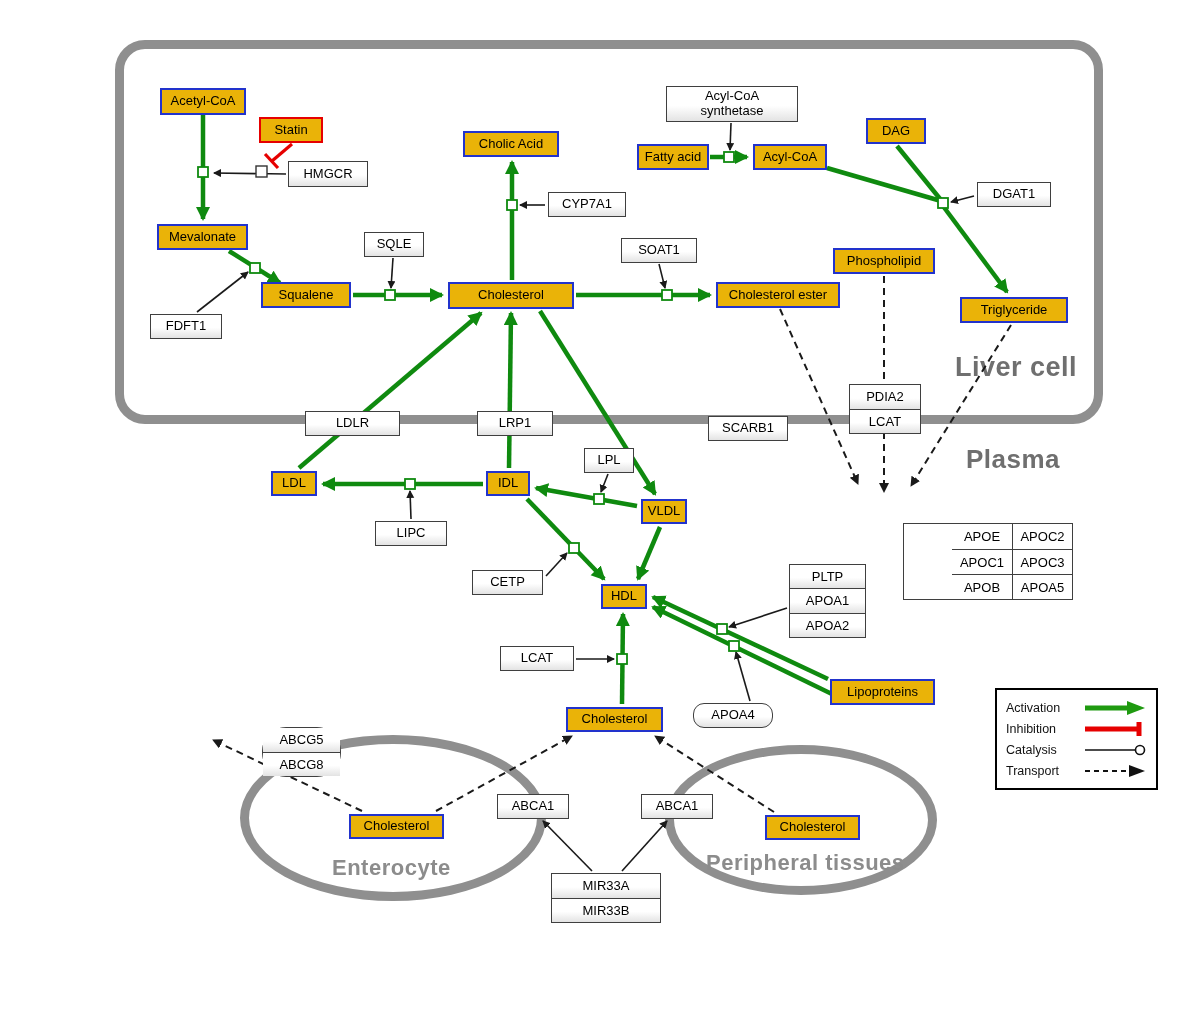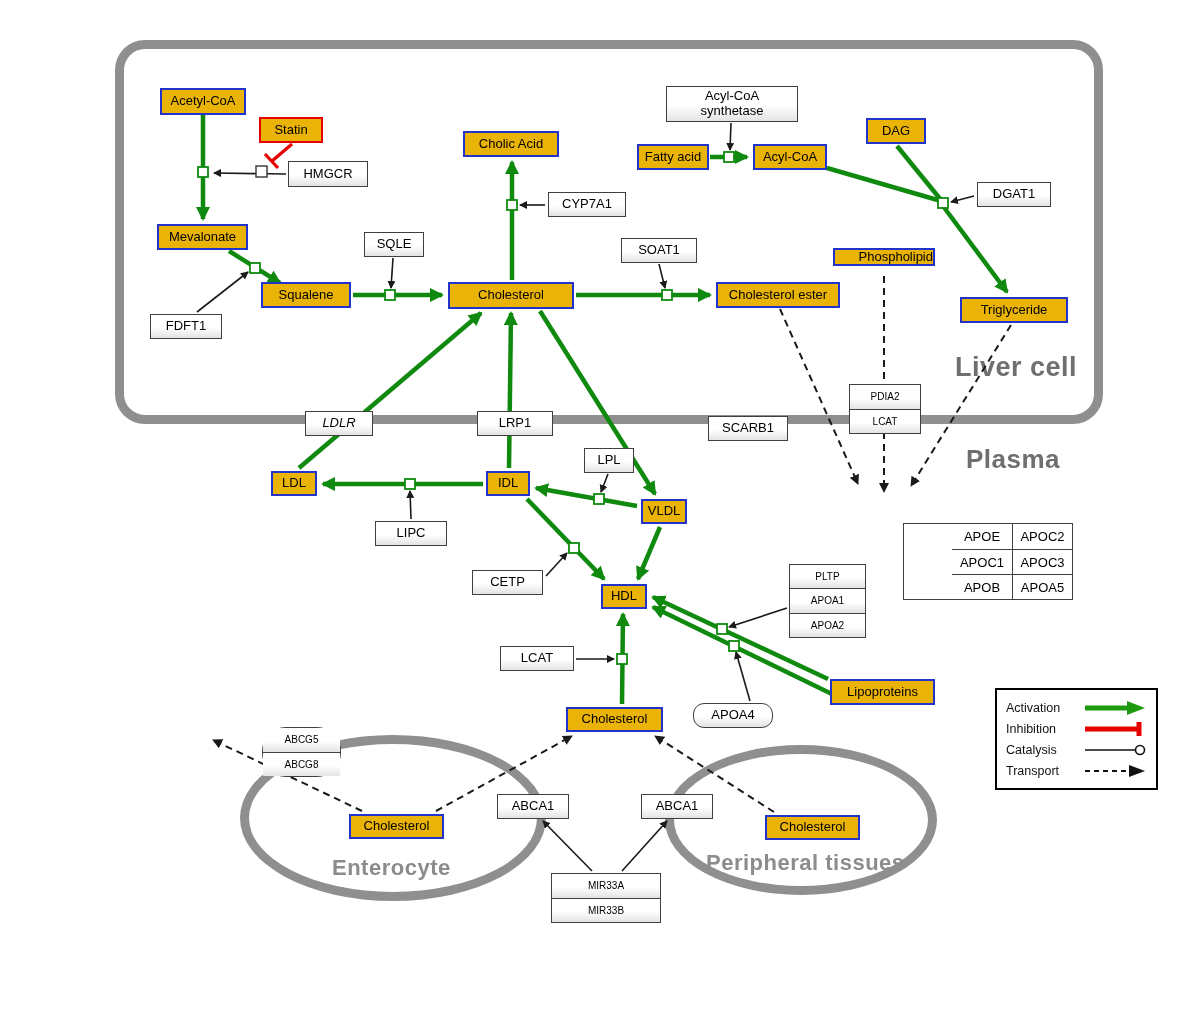--- a/index.html
+++ b/index.html
@@ -6,21 +6,21 @@
   html,body { background:#fff; font-family:"Liberation Sans", sans-serif; }
   #canvas { position:relative; width:1200px; height:1013px; background:#fff; overflow:hidden; }
   .membrane { position:absolute; border:9px solid #8f8f8f; background:transparent; }
   svg.edgelayer { position:absolute; left:0; top:0; }
   .node { position:absolute; display:flex; align-items:center; justify-content:center;
           font-size:13px; color:#000; background:#eab308; text-align:center; line-height:1.15; }
   .metab { border:2px solid #2233cc; }
   .inhibitor { border:2px solid #e60000; }
   .gene { border:1px solid #3f3f3f; background:linear-gradient(#ffffff 55%, #e3e3e3); }
   .stack { position:absolute; display:flex; flex-direction:column; border:1px solid #3f3f3f; }
-  .stack .row { flex:1; display:flex; align-items:center; justify-content:center; font-size:10px;
+  .stack .row { flex:1; display:flex; align-items:center; justify-content:center; font-size:13px;
                 background:linear-gradient(#ffffff 55%, #e3e3e3); }
   .stack .row + .row { border-top:1px solid #3f3f3f; }
   .twoline { flex-direction:column; }
   .region-label { position:absolute; font-weight:bold; color:#6f6f6f; letter-spacing:0.5px; }
   .tissue-label { color:#8c8c8c; }
   .apotable { position:absolute; display:grid; grid-template-columns:1fr 1fr; border:1px solid #3f3f3f; background:#fff; }
   .apotable .cell { display:flex; align-items:center; justify-content:center; font-size:13px; height:25px; background:#fff; }
   .apotable .cell:nth-child(even) { border-left:1px solid #3f3f3f; }
   .apotable .cell:nth-child(n+3) { border-top:1px solid #3f3f3f; }
   #legend { position:absolute; border:2px solid #000; background:#fff; padding:7px 9px;
@@ -150,21 +150,21 @@
     </div>
   <div class="node metab" style="left:637px; top:144px; width:72px; height:26px;">
     <span>Fatty acid</span>
     </div>
   <div class="node metab" style="left:753px; top:144px; width:74px; height:26px;">
     <span>Acyl-CoA</span>
     </div>
   <div class="node metab" style="left:866px; top:118px; width:60px; height:26px;">
     <span>DAG</span>
     </div>
-  <div class="node metab" style="left:833px; top:248px; width:102px; height:18px;justify-content:flex-end;">
+  <div class="node metab" style="left:833px; top:248px; width:102px; height:26px;">
     <span>Phospholipid</span>
     </div>
   <div class="node metab" style="left:960px; top:297px; width:108px; height:26px;">
     <span>Triglyceride</span>
     </div>
   <div class="node metab" style="left:271px; top:471px; width:46px; height:25px;">
     <span>LDL</span>
     </div>
   <div class="node metab" style="left:486px; top:471px; width:44px; height:25px;">
     <span>IDL</span>
@@ -203,21 +203,21 @@
   <div class="node gene" style="left:621px; top:238px; width:76px; height:25px;">
     <span>SOAT1</span>
     </div>
   <div class="node gene twoline" style="left:666px; top:86px; width:132px; height:36px;">
     <span>Acyl-CoA</span>
     <span>synthetase</span>
     </div>
   <div class="node gene" style="left:977px; top:182px; width:74px; height:25px;">
     <span>DGAT1</span>
     </div>
-  <div class="node gene" style="left:305px; top:411px; width:68px; height:25px;font-style:italic;">
+  <div class="node gene" style="left:305px; top:411px; width:95px; height:25px;">
     <span>LDLR</span>
     </div>
   <div class="node gene" style="left:477px; top:411px; width:76px; height:25px;">
     <span>LRP1</span>
     </div>
   <div class="node gene" style="left:708px; top:416px; width:80px; height:25px;">
     <span>SCARB1</span>
     </div>
   <div class="node gene" style="left:375px; top:521px; width:72px; height:25px;">
     <span>LIPC</span>

